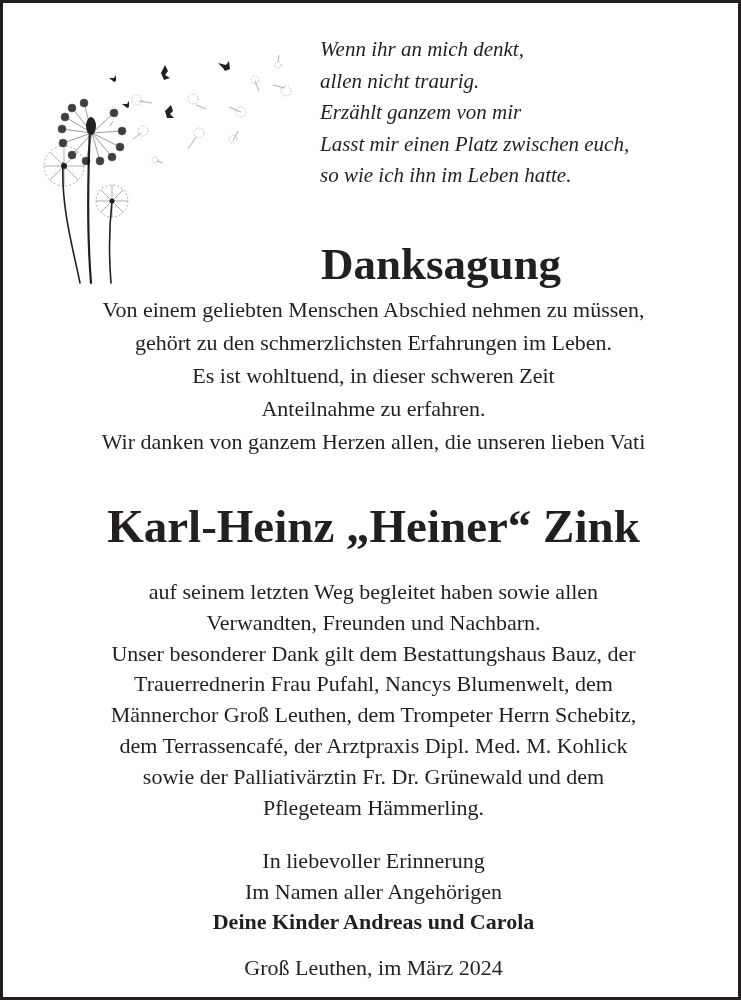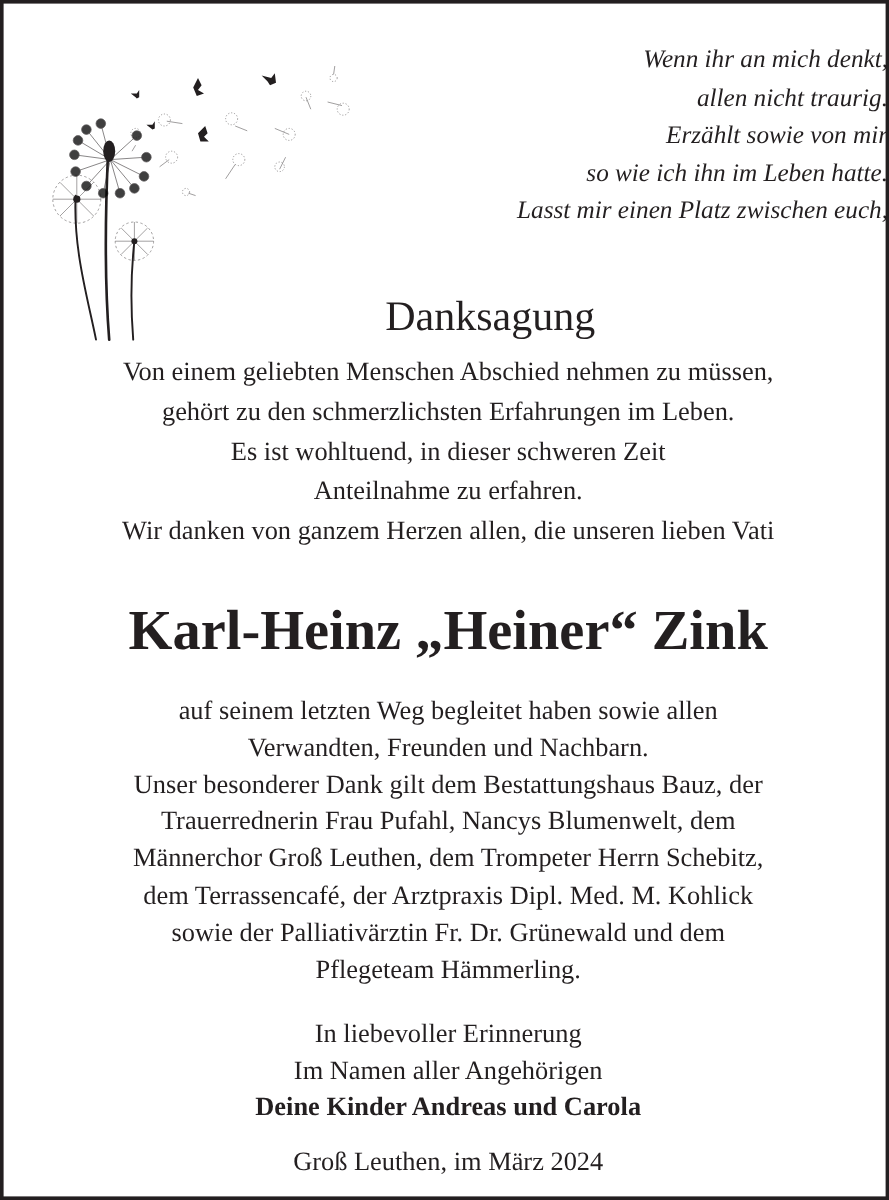--- a/index.html
+++ b/index.html
@@ -6,25 +6,25 @@
   body { width: 741px; height: 1000px; position: relative; overflow: hidden; }
   .frame {
     position: absolute; left: 0; top: 0; width: 741px; height: 1000px;
     box-sizing: border-box; border: 3px solid #231f20; border-right-width: 3px; border-bottom-width: 3px;
     background: #ffffff;
   }
   .serif { font-family: "Liberation Serif", "DejaVu Serif", serif; color: #231f20; }
   .illustration { position: absolute; left: 30px; top: 30px; width: 270px; height: 255px; }
   .poem {
     position: absolute; left: 317px; top: 31px; width: 420px;
-    font-style: italic; font-size: 21px; line-height: 31.5px; text-align: right;
+    font-style: italic; font-size: 21px; line-height: 31.5px;
   }
   .poem div { white-space: nowrap; }
   .heading {
-    position: absolute; left: 318px; top: 239px; font-weight: normal; font-size: 35px; line-height: 44px;
+    position: absolute; left: 318px; top: 239px; font-weight: bold; font-size: 45px; line-height: 44px;
   }
   .center-block { position: absolute; left: 0; width: 741px; text-align: center; }
   .intro { top: 290px; font-size: 22px; line-height: 33px; }
   .intro div, .body div, .closing div { white-space: nowrap; }
   .name { top: 493px; font-weight: bold; font-size: 47px; line-height: 60px; }
   .body { top: 574px; font-size: 22px; line-height: 30.8px; }
   .closing { top: 843px; font-size: 22px; line-height: 30.5px; }
   .closing .bold { font-weight: bold; }
   .place { top: 950px; font-size: 22px; line-height: 30px; }
 </style>
@@ -131,23 +131,23 @@
           <circle cx="122" cy="127" r="3" stroke-dasharray="1 1.5"></circle>
         <path d="M80 88 l-3 5"></path>
           <circle cx="80" cy="78" r="4" stroke-dasharray="1 1.5"></circle>
       </g>
     </svg>
   </div>
 
   <div class="poem serif">
     <div>Wenn ihr an mich denkt,</div>
     <div>allen nicht traurig.</div>
-    <div>Erzählt sowie von mir</div>
+    <div>Erzählt ganzem von mir</div>
+    <div>Lasst mir einen Platz zwischen euch,</div>
     <div>so wie ich ihn im Leben hatte.</div>
-    <div>Lasst mir einen Platz zwischen euch,</div>
   </div>
 
   <div class="heading serif">Danksagung</div>
 
   <div class="center-block intro serif">
     <div>Von einem geliebten Menschen Abschied nehmen zu müssen,</div>
     <div>gehört zu den schmerzlichsten Erfahrungen im Leben.</div>
     <div>Es ist wohltuend, in dieser schweren Zeit</div>
     <div>Anteilnahme zu erfahren.</div>
     <div>Wir danken von ganzem Herzen allen, die unseren lieben Vati</div>

